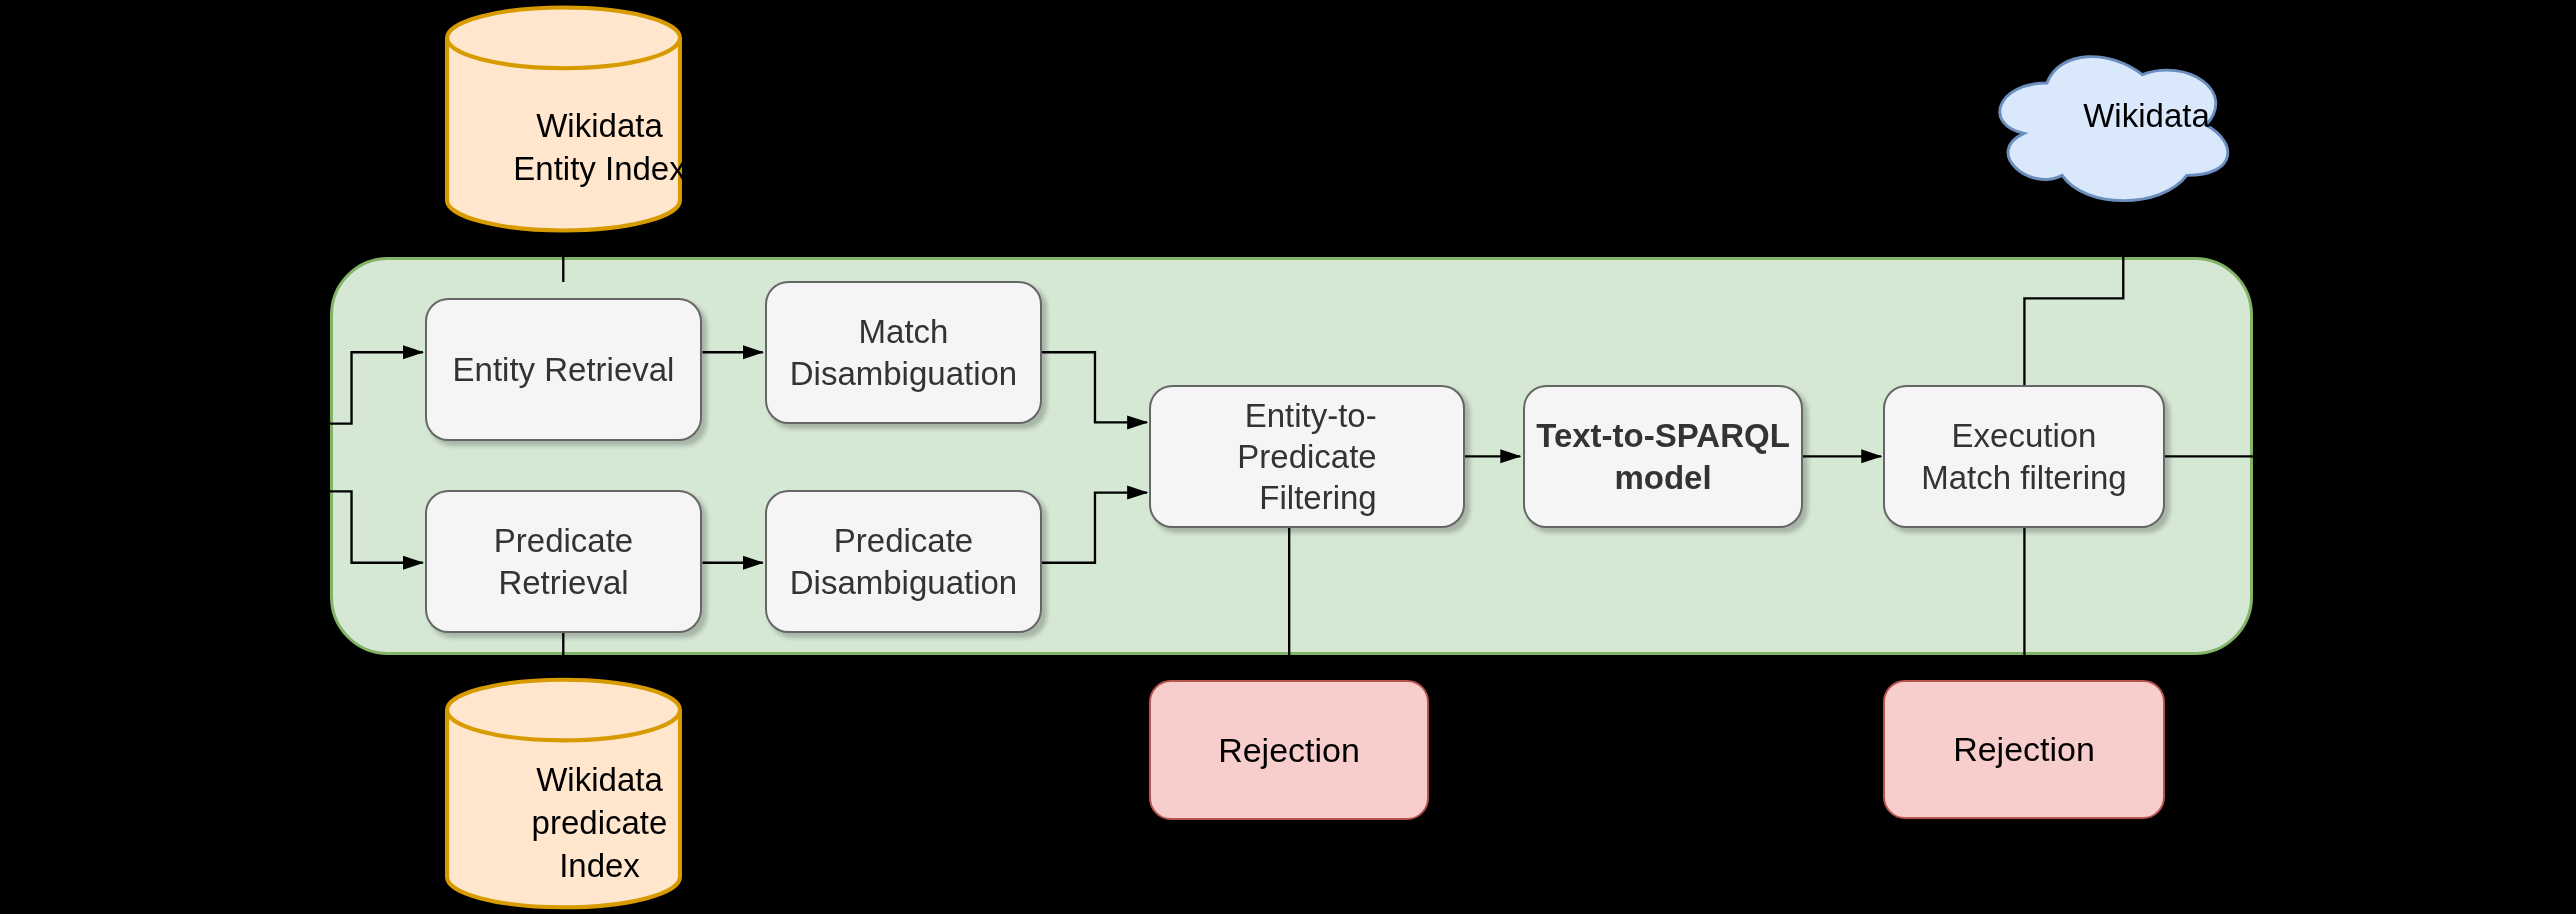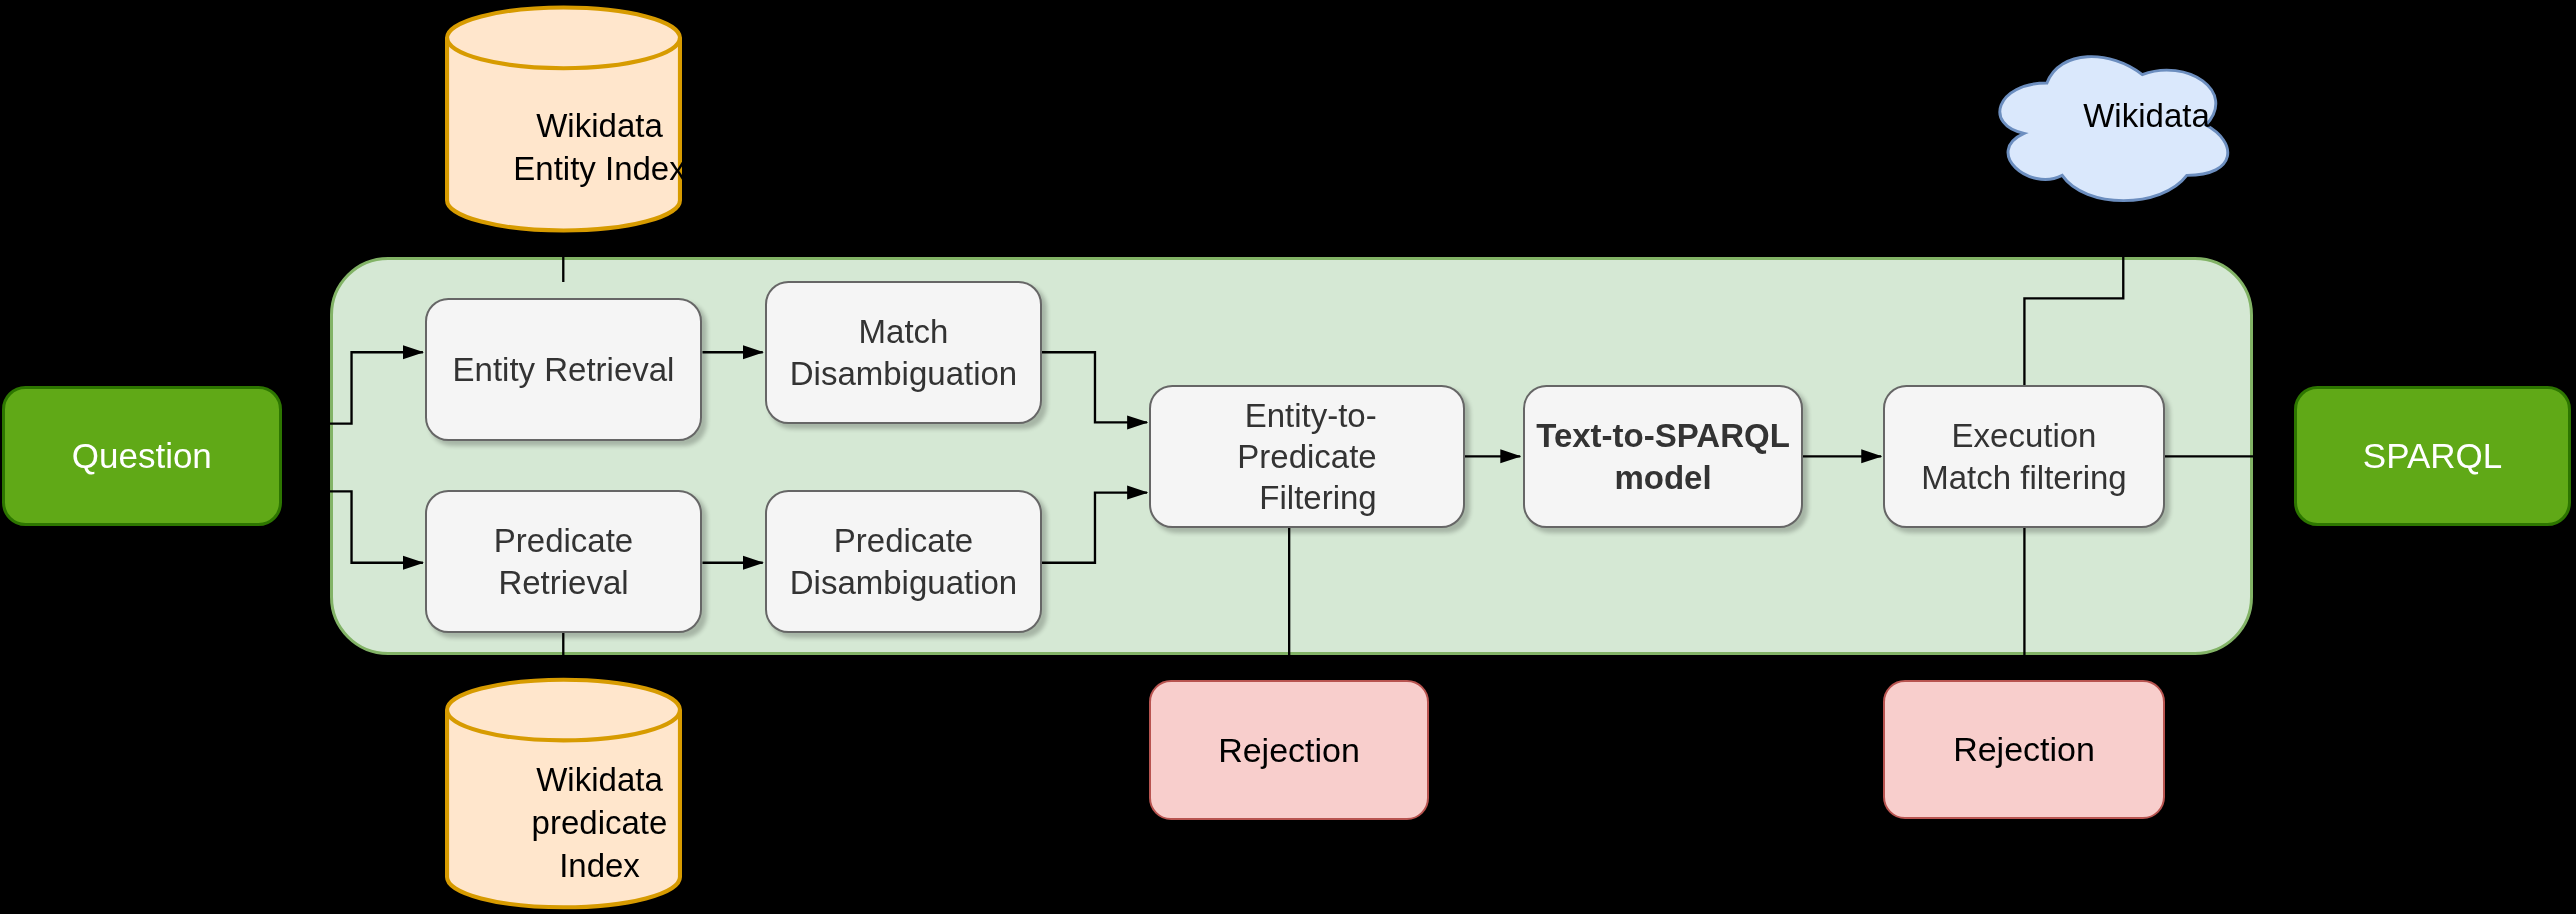--- a/index.html
+++ b/index.html
@@ -71,22 +71,20 @@
     <path class="edge" d="M 2441 780 H 2599" marker-end="url(#arrow)"></path>
     <path class="edge" d="M 3080 780 H 3216" marker-end="url(#arrow)"></path>
     <path class="edge" d="M 3700 780 H 3918" marker-end="url(#arrow)"></path>
     <path class="edge" d="M 3630 355 V 510 H 3461 V 660"></path>
     <path class="edge" d="M 963 390 V 482"></path>
     <path class="edge" d="M 963 1079 V 1160"></path>
     <path class="edge" d="M 2204 900 V 1164"></path>
     <path class="edge" d="M 3461 900 V 1164"></path>
   </svg>
 
-  <div class="node terminal" style="left:1.8px; top:386px; width:280px; height:140px;">Question</div>
-  <div class="node terminal" style="left:2294px; top:386px; width:277px; height:140px;">SPARQL</div>
 
   <div class="node step" style="left:425px; top:298px; width:277px; height:143px;">Entity Retrieval</div>
   <div class="node step" style="left:765px; top:281px; width:277px; height:143px;">Match
 Disambiguation</div>
   <div class="node step" style="left:425px; top:490px; width:277px; height:143px;">Predicate
 Retrieval</div>
   <div class="node step" style="left:765px; top:490px; width:277px; height:143px;">Predicate
 Disambiguation</div>
   <div class="node step" style="left:1149px; top:385px; width:316px; height:143px;text-align:right;">Entity-to-
 Predicate

